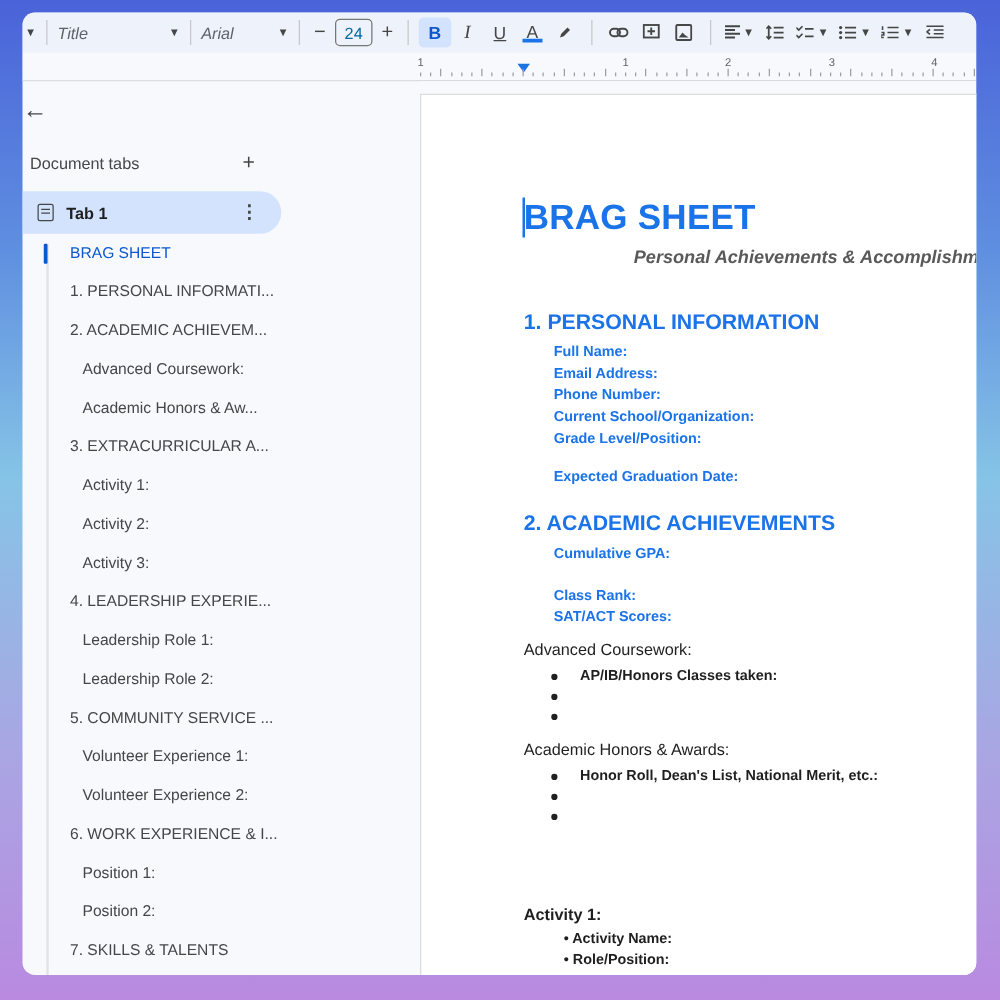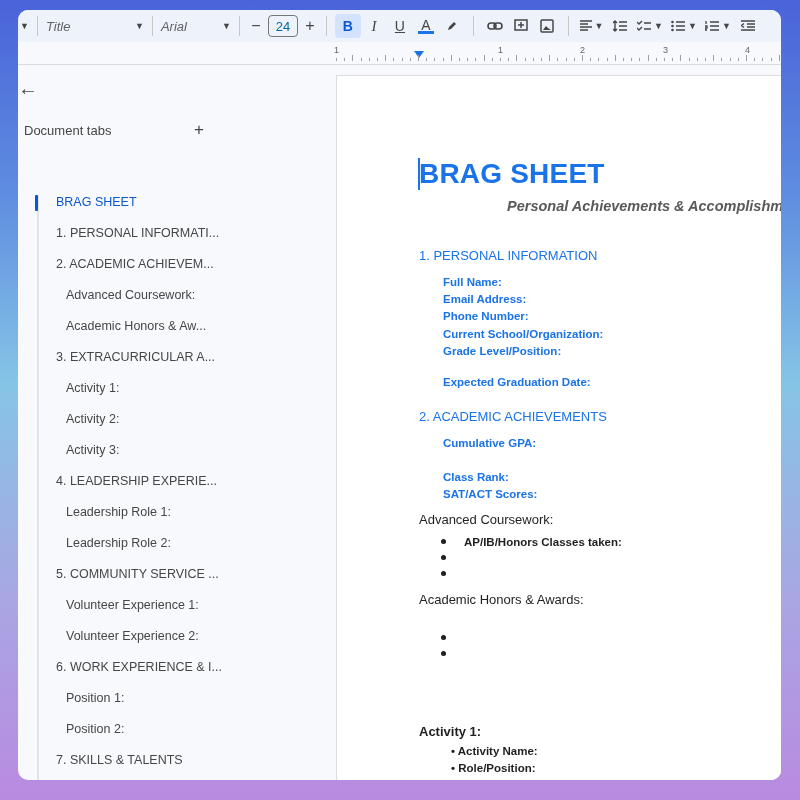--- a/index.html
+++ b/index.html
@@ -58,21 +58,21 @@
   .ol-item { position:absolute; font-size:12.5px; color:#444746; white-space:nowrap; }
   .ol-item.l1 { left:38px; }
   .ol-item.l2 { left:48px; }
   .ol-item.current { color:#0b57d0; }
   
   .page-area { position:absolute; left:318px; top:55px; width:445px; height:715px; background:#f8f9fd; }
   .page { position:absolute; left:0; top:10px; width:460px; height:720px; background:#ffffff; border:1px solid #dadce0; }
   .h-title { position:absolute; left:82px; top:82px; font-size:28px; font-weight:bold; color:#1a73e8; letter-spacing:0.2px; }
   .caret { position:absolute; left:81px; top:82px; width:1.5px; height:32px; background:#1a73e8; }
   .subtitle { position:absolute; left:170px; top:122px; font-size:14.5px; font-style:italic; font-weight:bold; color:#595959; white-space:nowrap; }
-  .h1 { position:absolute; left:82px; font-size:13px; font-weight:normal; color:#1a73e8; white-space:nowrap; }
+  .h1 { position:absolute; left:82px; font-size:17px; font-weight:bold; color:#1a73e8; white-space:nowrap; }
   .field { position:absolute; left:106px; font-size:11.5px; font-weight:bold; color:#1a73e8; white-space:nowrap; }
   .h2 { position:absolute; left:82px; font-size:13px; color:#1f1f1f; white-space:nowrap; }
   .h2.bold { font-weight:bold; }
   .bullet { position:absolute; left:104px; font-size:11.5px; color:#1f1f1f; white-space:nowrap; }
   .bullet .dot { display:inline-block; width:5px; height:5px; background:#1f1f1f; border-radius:50%; vertical-align:middle; margin-right:18px; }
   .bullet .txt { font-weight:bold; vertical-align:middle; }
   .small-bullet { position:absolute; left:114px; font-size:11.5px; font-weight:bold; color:#1f1f1f; white-space:nowrap; }
 </style>
 </head>
 <body>
@@ -230,20 +230,25 @@
         <span class="tick" style="left: 426.4px;"></span>
         <span class="tick" style="left: 434.6px;"></span>
         <span class="tick half" style="left: 442.8px;"></span>
       </div>
   </div>
 
   <div class="sidebar">
     <span class="back-arrow">←</span>
     <span class="tabs-title">Document tabs</span>
     <span class="tabs-add">+</span>
+    <div class="tab1">
+      <span class="tab1-icon"></span>
+      <span class="tab1-label">Tab 1</span>
+      <span class="tab1-more">⋮</span>
+    </div>
     <div class="outline-line"></div>
     <div class="outline-active"></div>
     <div class="outline">
       <span class="ol-item l1 current" style="top:0px;">BRAG SHEET</span>
       <span class="ol-item l1" style="top:31px;">1. PERSONAL INFORMATI...</span>
       <span class="ol-item l1" style="top:62px;">2. ACADEMIC ACHIEVEM...</span>
       <span class="ol-item l2" style="top:93px;">Advanced Coursework:</span>
       <span class="ol-item l2" style="top:124px;">Academic Honors &amp; Aw...</span>
       <span class="ol-item l1" style="top:155px;">3. EXTRACURRICULAR A...</span>
       <span class="ol-item l2" style="top:186px;">Activity 1:</span>
@@ -280,20 +285,21 @@
       <span class="field" style="top:361px;">Cumulative GPA:</span>
       <span class="field" style="top:395px;">Class Rank:</span>
       <span class="field" style="top:412px;">SAT/ACT Scores:</span>
 
       <span class="h2" style="top:436px;">Advanced Coursework:</span>
       <div class="bullet" style="top:459px;"><span class="dot"></span><span class="txt">AP/IB/Honors Classes taken:</span></div>
       <div class="bullet" style="top:475px;"><span class="dot"></span><span class="txt"></span></div>
       <div class="bullet" style="top:491px;"><span class="dot"></span><span class="txt"></span></div>
 
       <span class="h2" style="top:516px;">Academic Honors &amp; Awards:</span>
+      <div class="bullet" style="top:539px;"><span class="dot"></span><span class="txt">Honor Roll, Dean's List, National Merit, etc.:</span></div>
       <div class="bullet" style="top:555px;"><span class="dot"></span><span class="txt"></span></div>
       <div class="bullet" style="top:571px;"><span class="dot"></span><span class="txt"></span></div>
 
       <span class="h2 bold" style="top:648px;">Activity 1:</span>
       <span class="small-bullet" style="top:669px;">• Activity Name:</span>
       <span class="small-bullet" style="top:686px;">• Role/Position:</span>
     </div>
   </div>
 </div>
 

